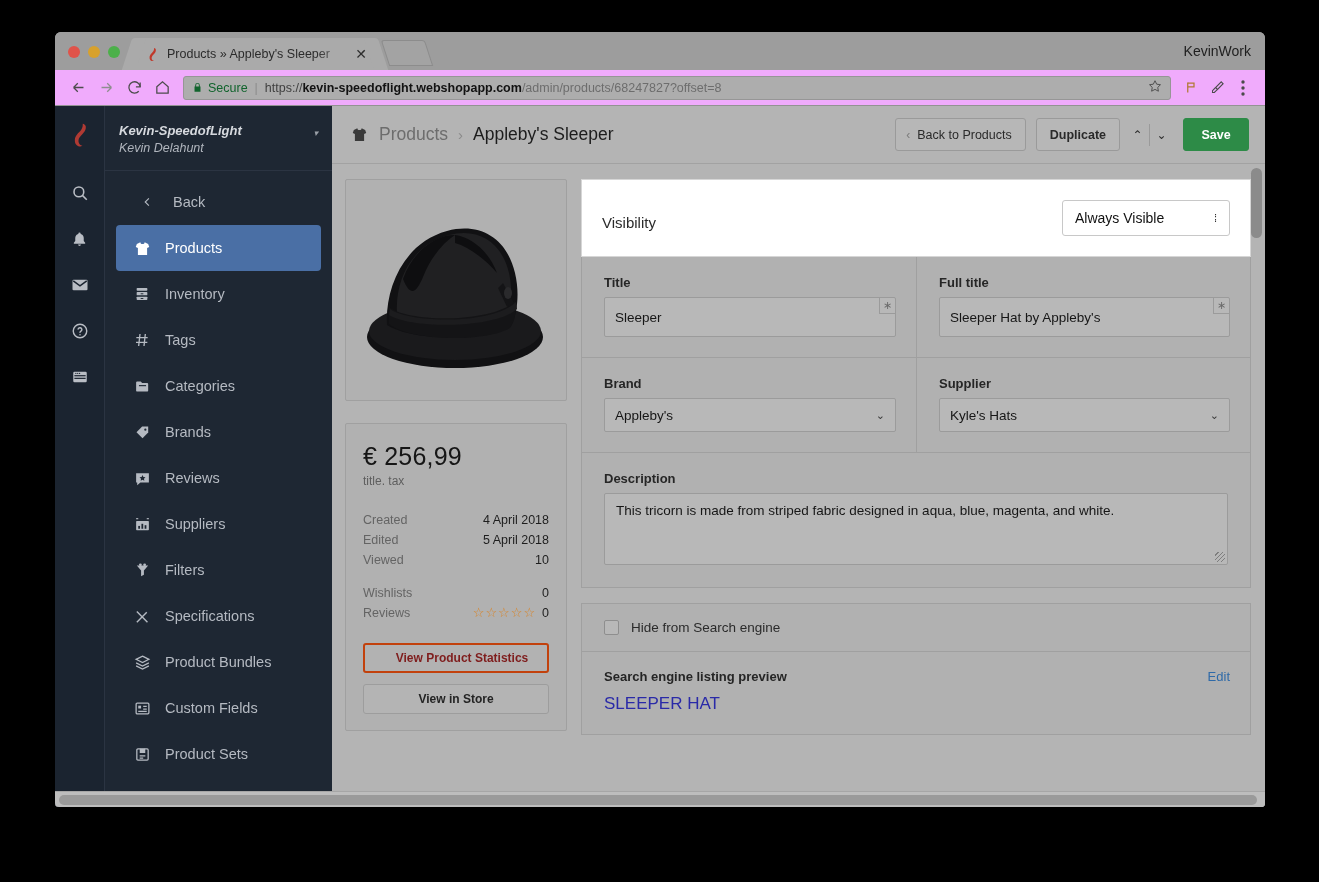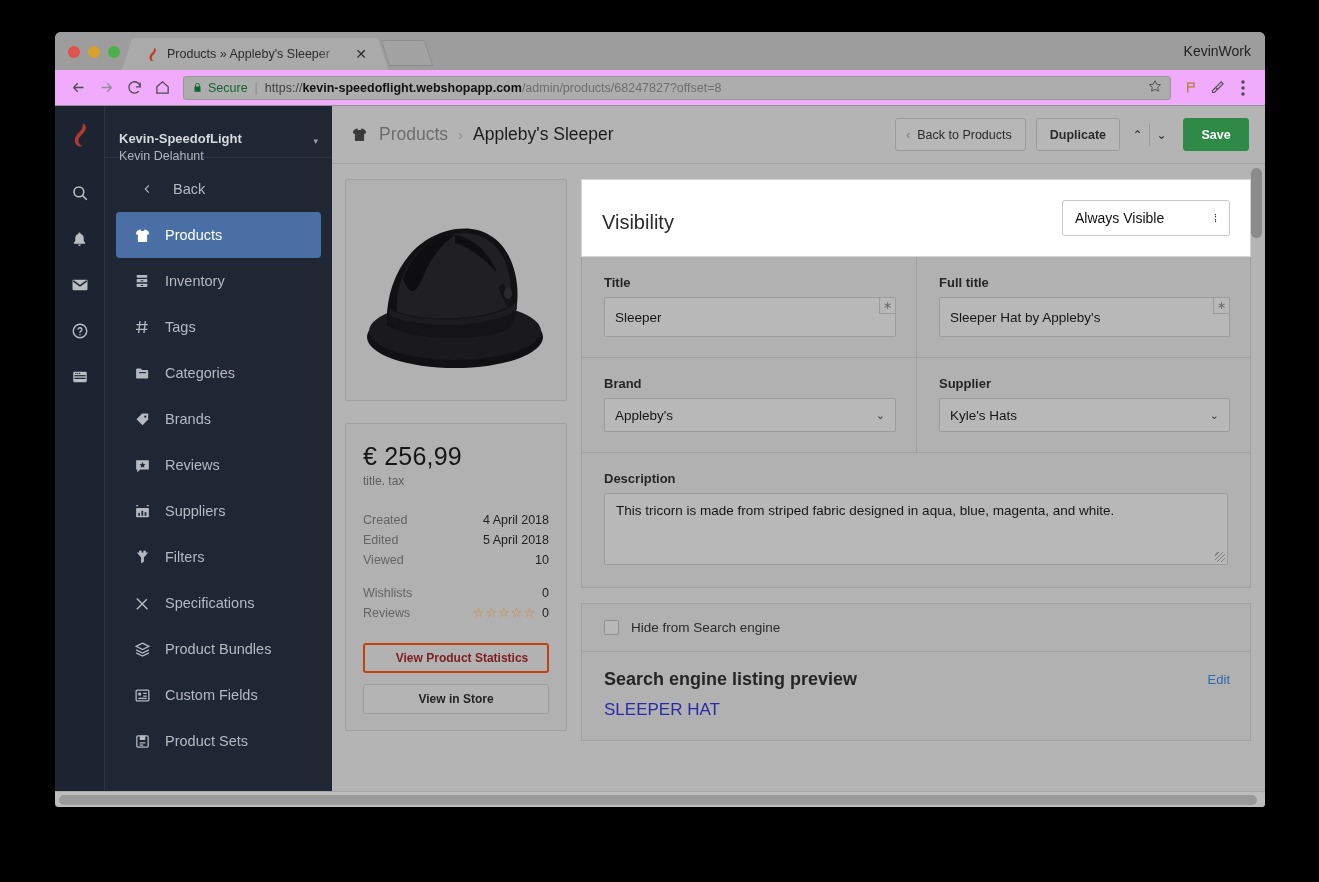--- a/index.html
+++ b/index.html
@@ -128,23 +128,23 @@
     color: #b9bdc4;
   }
 
   
   #sidebar {
     position:absolute; left:49px; top:0; width: 228px; height: 701px;
     background: #1e2733;
     border-left: 1px solid #2b3442;
   }
   #shopbox {
-    height: 52px; padding: 24px 14px 0 14px;
+    height: 65px; padding: 16px 14px 0 14px;
     border-bottom: 1px solid #2b3442;
-    display:flex; align-items:flex-start;
+    display:flex; align-items:flex-start;font-style:italic;
   }
   .shop-txt { flex: 1 1 auto; }
   .shop-name { font-size: 13px; font-weight: 700; color: #d6d9de; line-height: 1.35; }
   .shop-user { font-size: 12.5px; color: #b0b5bd; line-height: 1.3; }
   .shop-caret { color:#9aa0a8; font-size:9px; margin-top: 6px; }
 
   #navlist { padding-top: 8px; }
   .nav-item {
     height: 46px; margin: 0 11px; padding-left: 17px;
     display:flex; align-items:center; gap: 14px;
@@ -219,21 +219,21 @@
   .btn-stats { border:2px solid #c2410c; color:#7f1d1d; background:#b2b2b2;padding-left:12px; }
   .btn-store { border:1px solid #9d9d9d; color:#242424; background:#b4b4b4; margin-top: 11px; }
 
   
   #rightcol { flex: 1 1 auto; }
   .sect { border:1px solid #a0a0a0; background:#b1b1b1; }
   #vis-sect {
     background:#ffffff; border-color:#d6d6d6;
     height: 78px; padding: 0 20px; display:flex; align-items:center;
   }
-  .vis-label { font-size:20px; color:#2b2b2b; flex:1 1 auto;margin-top:8px; }
+  .vis-label { font-size:15px; color:#2b2b2b; flex:1 1 auto;margin-top:8px; }
   .select-white {
     width:168px; height:36px; border:1px solid #c8c8c8; border-radius:3px;
     background:#fff; display:flex; align-items:center; padding:0 12px;
     font-size:14px; color:#111;
   }
   .select-white .updown { margin-left:auto; color:#333; font-size:11px; line-height:1;}
 
   .grid2 { display:flex; border-top:0; }
   .cell { flex:1 1 50%; padding: 18px 20px 20px 22px; }
   .cell + .cell { border-left:1px solid #a0a0a0; }
@@ -260,21 +260,21 @@
   }
   .resizer { position:absolute; right:2px; bottom:2px; width:10px; height:10px;
              background: repeating-linear-gradient(135deg, transparent 0 2px, #7e7e7e 2px 3px); }
 
   #seo-sect { margin-top: 15px; }
   .hide-row { padding: 16px 20px 16px 22px; display:flex; align-items:center; gap:12px; }
   .cbox { width:15px; height:15px; border:1px solid #8e8e8e; background:#b8b8b8; border-radius:2px; flex:0 0 15px;}
   .hide-label { font-size:13.5px; color:#2b2b2b; }
   .seo-body { border-top:1px solid #a0a0a0; padding: 17px 20px 20px 22px; }
   .seo-head { display:flex; align-items:center; }
-  .seo-title { font-size:18px; font-weight:700; color:#252525; flex:1 1 auto;}
+  .seo-title { font-size:13px; font-weight:700; color:#252525; flex:1 1 auto;}
   .seo-edit { font-size:13px; color:#2f6aa8; }
   .seo-preview { font-size:17px; color:#2a2aa8; margin-top:10px; }
 
   
   #vscroll {
     position:absolute; right: 3px; top: 4px; width: 11px; height: 632px;
   }
   #vthumb { position:absolute; left:0; top:0; width:11px; height:70px;
             background:#8b8b8b; border-radius:6px; }
   #hscroll {

